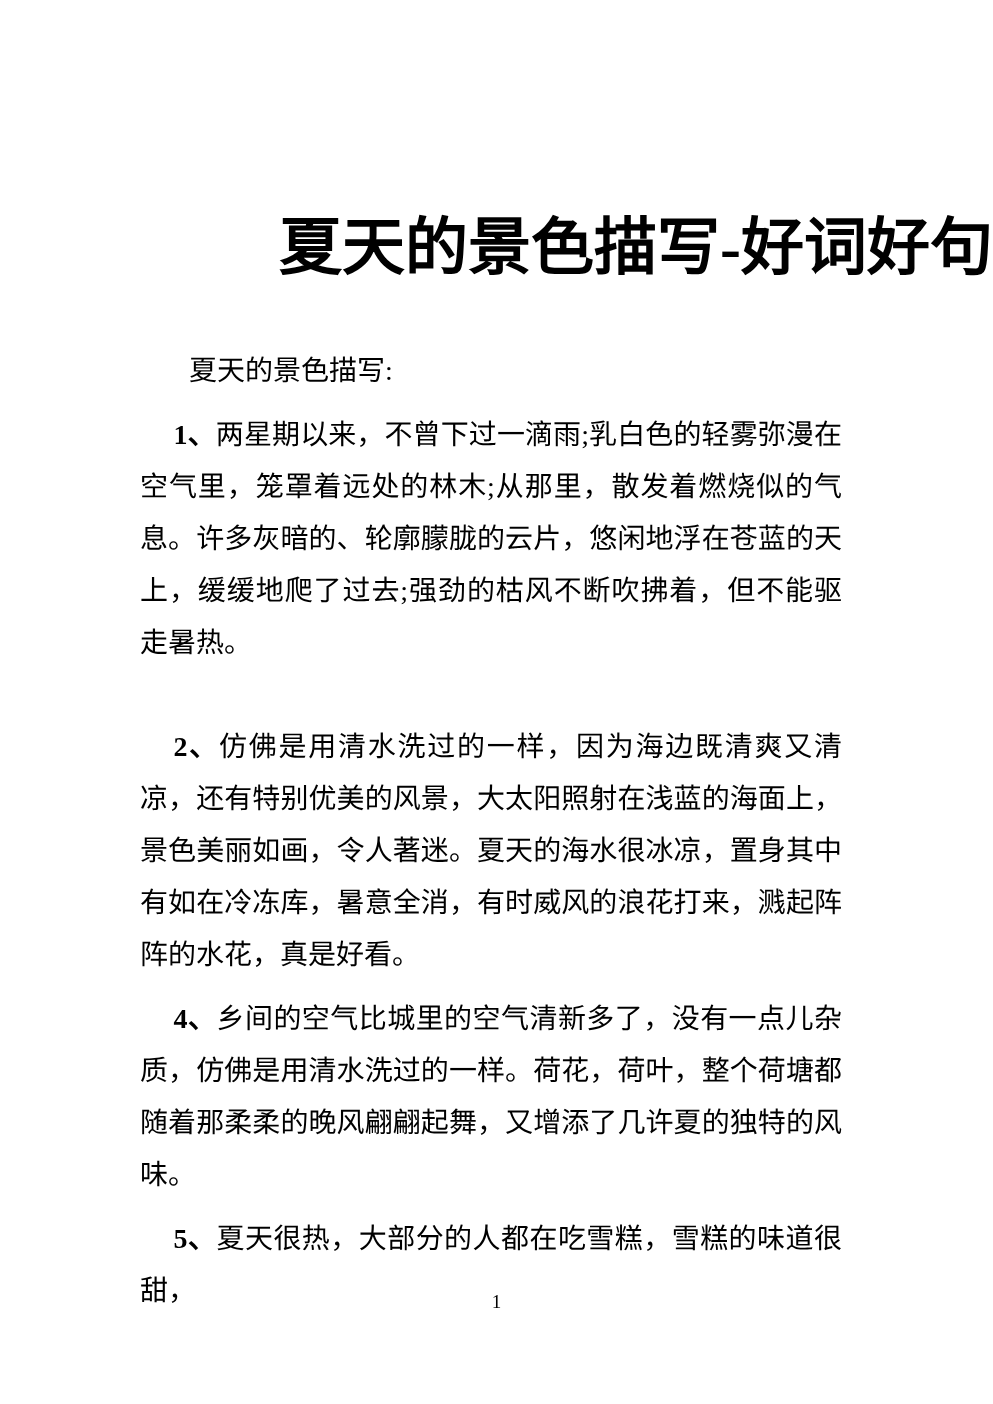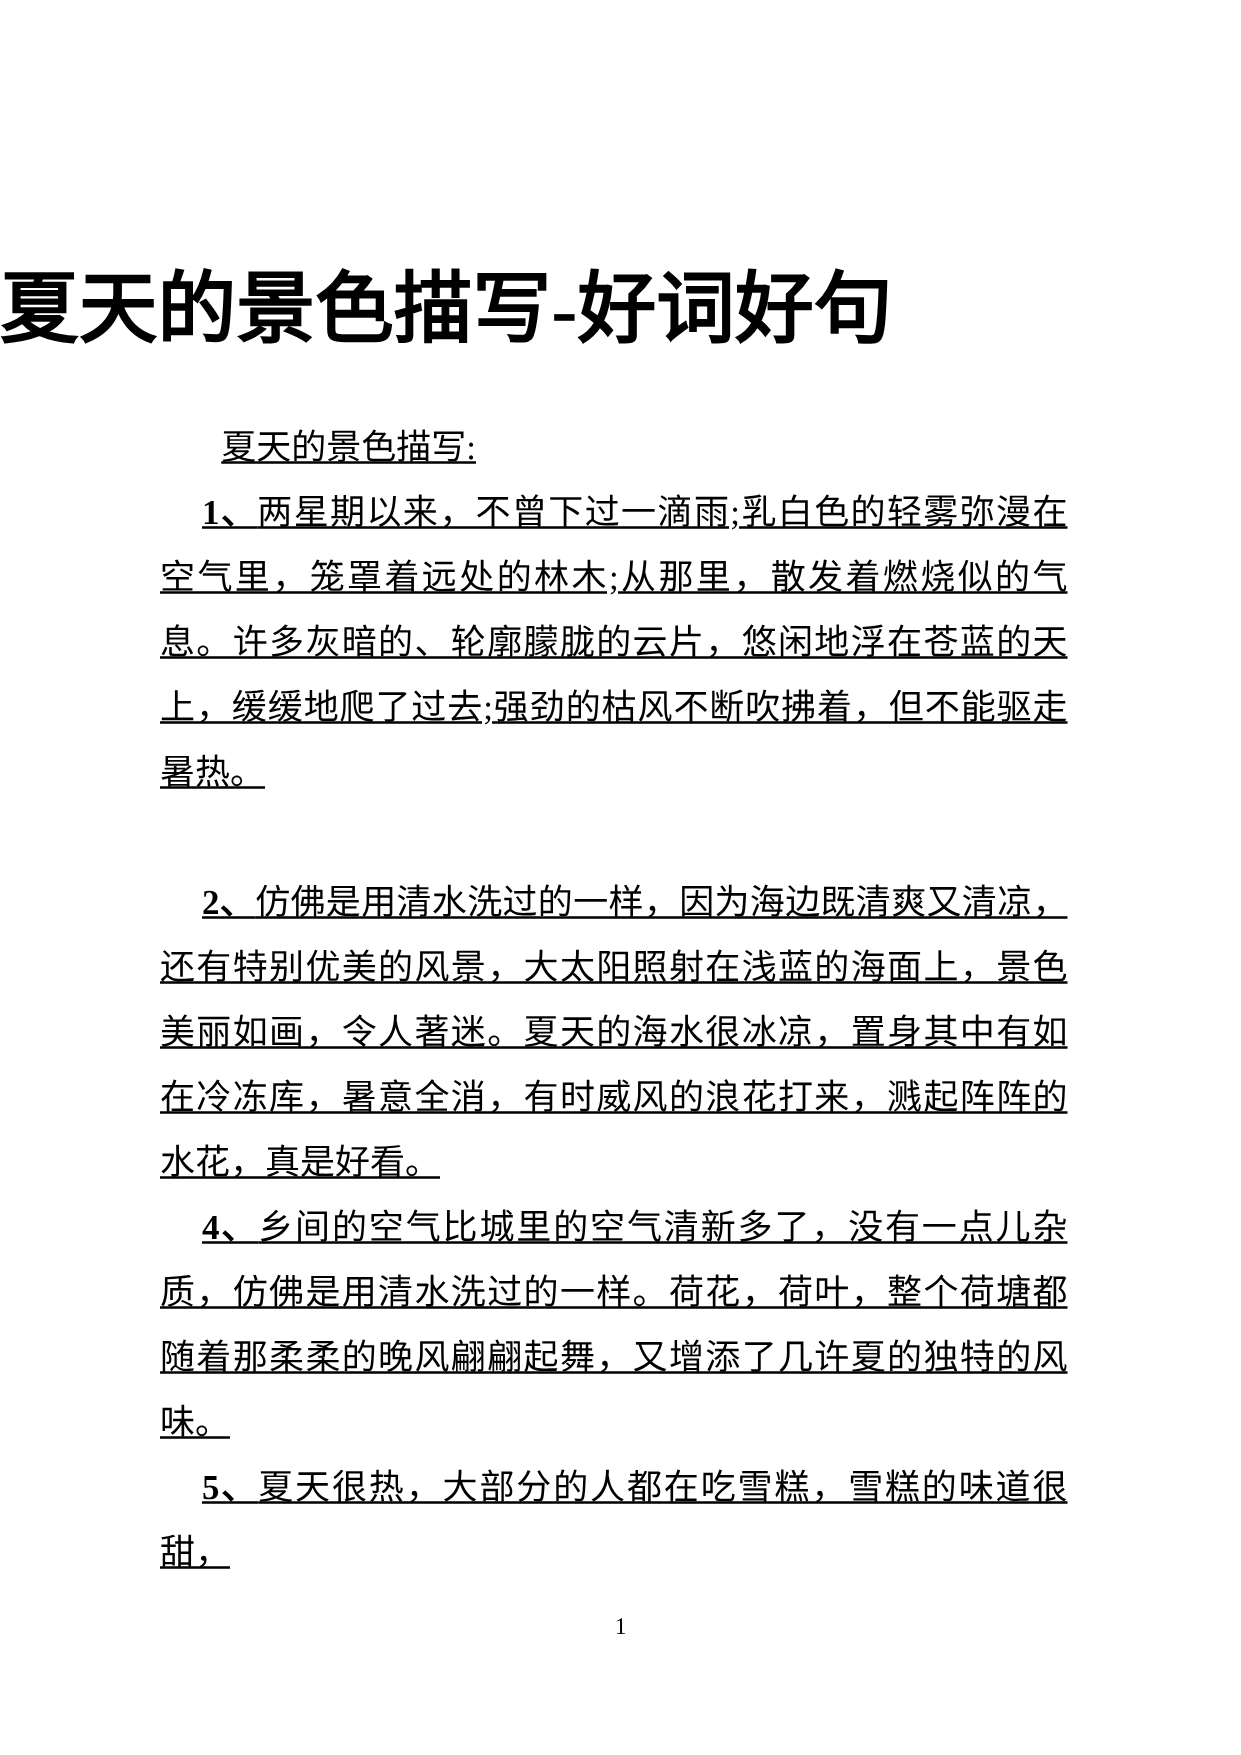--- a/index.html
+++ b/index.html
@@ -14,42 +14,41 @@
     background: #ffffff;
     color: #000000;
     overflow: hidden;
     font-family: "Liberation Serif", "DejaVu Serif", serif;
   }
   .doc-title {
     position: absolute;
     top: 172px;
     left: 0;
     width: 100%;
-    text-align: left;
+    text-align: right;
     font-size: 63px;
     line-height: 1.1;
     font-weight: bold;
     letter-spacing: 0px;
     white-space: nowrap;
   }
   .doc-body {
     position: absolute;
     left: 128px;
     top: 333px;
     width: 726px;
     font-size: 28px;
     line-height: 52px;
     text-align: justify;
     text-justify: inter-ideograph;
     word-break: normal;
   }
   .doc-body p {
-    margin: 0;
+    margin: 12px;
     padding: 0;
-    text-decoration: underline;
   }
   .intro-line {
     text-indent: 1.75em;
   }
   .para {
     text-indent: 1.2em;
   }
   .gap-after {
     margin-bottom: 52px !important;
   }

